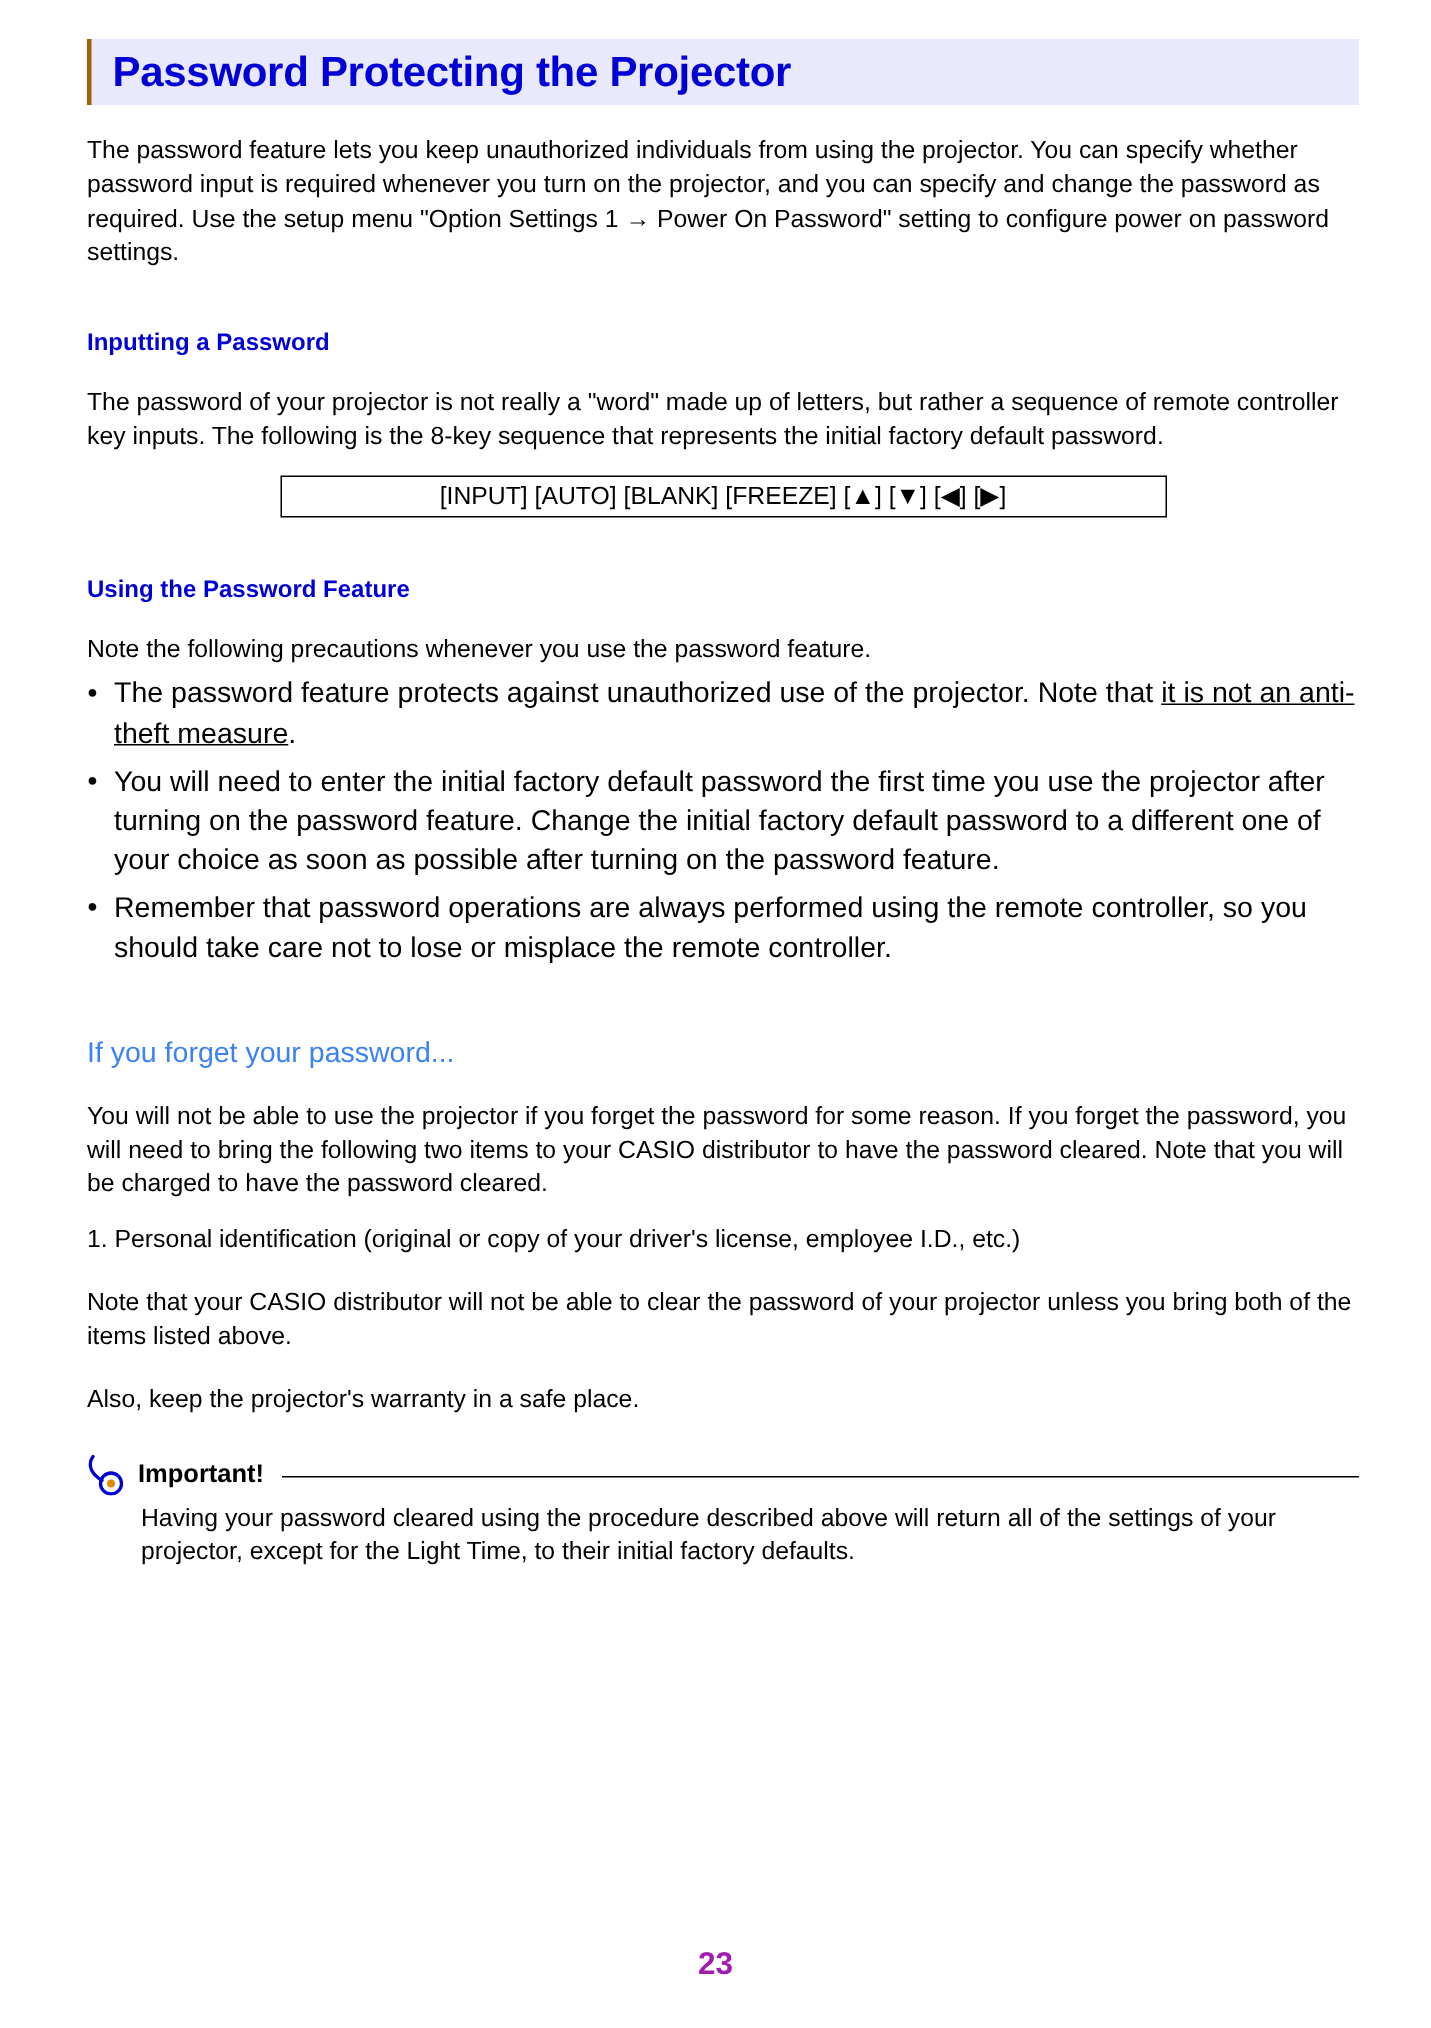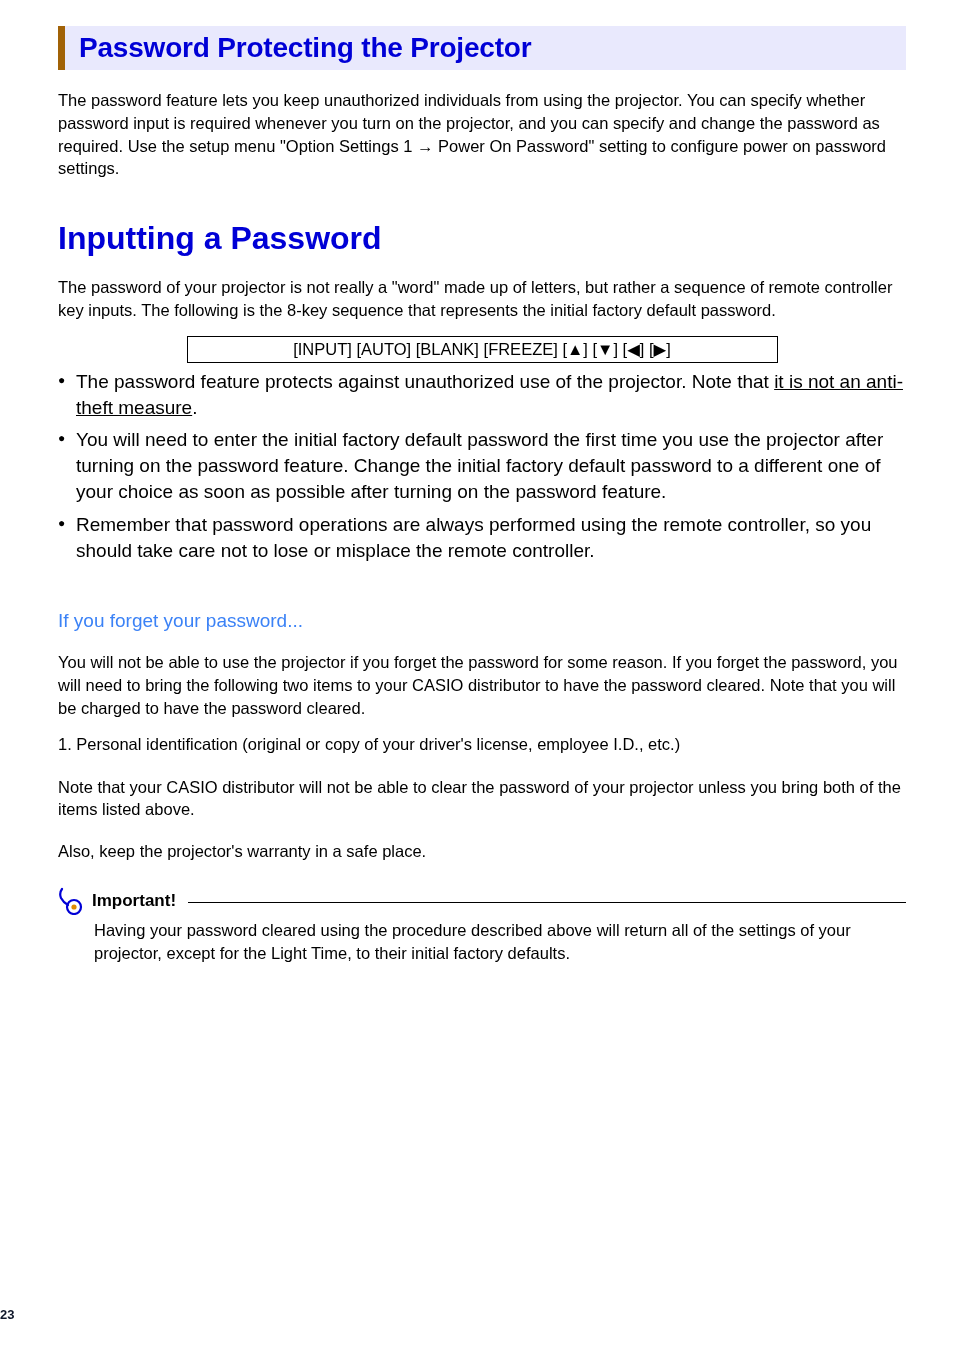--- a/index.html
+++ b/index.html
@@ -9,39 +9,39 @@
     height: 1352px;
     background: #ffffff;
     position: relative;
     color: #000;
   }
   .page {
     padding: 26px 48px 0 58px;
   }
   .title-bar {
     background: #e9e9fd;
-    border-left: 7px solid #a16207;
+    border-left: 3px solid #a16207;
     padding: 6px 10px 6px 14px;
     margin-bottom: 16px;
   }
   .title-bar h1 {
     color: #0000d6;
     font-size: 28px;
     font-weight: bold;
     letter-spacing: -0.2px;
   }
   .body-text {
     font-size: 16.5px;
     line-height: 1.38;
     margin-bottom: 0;
     margin-top: 19px;
   }
   .section-h2 {
     color: #0000d6;
-    font-size: 32px;
+    font-size: 16px;
     font-weight: bold;
     margin-top: 40px;
     margin-bottom: 10px;
   }
   .section-h3 {
     color: #3b82f6;
     font-size: 19px;
     font-weight: normal;
     margin-top: 46px;
     margin-bottom: 10px;
@@ -109,40 +109,43 @@
     font-size: 16.5px;
     line-height: 1.38;
     padding-left: 36px;
     margin-top: 4px;
   }
   .page-number {
     position: absolute;
     bottom: 30px;
     left: 0;
     right: 0;
-    color: #0f172a;
+    text-align: center;
+    color: #a21caf;
     font-weight: bold;
-    font-size: 13px;
+    font-size: 21px;
   }
 </style>
 </head>
 <body>
 
 <div class="page">
 
   <div class="title-bar">
     <h1>Password Protecting the Projector</h1>
   </div>
 
   <p class="body-text">The password feature lets you keep unauthorized individuals from using the projector. You can specify whether password input is required whenever you turn on the projector, and you can specify and change the password as required. Use the setup menu "Option Settings 1 → Power On Password" setting to configure power on password settings.</p>
 
   <h2 class="section-h2">Inputting a Password</h2>
   <p class="body-text">The password of your projector is not really a "word" made up of letters, but rather a sequence of remote controller key inputs. The following is the 8-key sequence that represents the initial factory default password.</p>
   <div class="key-box">[INPUT] [AUTO] [BLANK] [FREEZE] [▲] [▼] [◀] [▶]</div>
 
+  <h2 class="section-h2">Using the Password Feature</h2>
+  <p class="body-text">Note the following precautions whenever you use the password feature.</p>
   <ul class="bullets">
     <li>
       <span>The password feature protects against unauthorized use of the projector. Note that </span><span class="underline">it is not an anti-theft measure</span><span>.</span>
     </li>
     <li>You will need to enter the initial factory default password the first time you use the projector after turning on the password feature. Change the initial factory default password to a different one of your choice as soon as possible after turning on the password feature.</li>
     <li>Remember that password operations are always performed using the remote controller, so you should take care not to lose or misplace the remote controller.</li>
   </ul>
 
   <h3 class="section-h3">If you forget your password...</h3>
   <p class="body-text">You will not be able to use the projector if you forget the password for some reason. If you forget the password, you will need to bring the following two items to your CASIO distributor to have the password cleared. Note that you will be charged to have the password cleared.</p>

